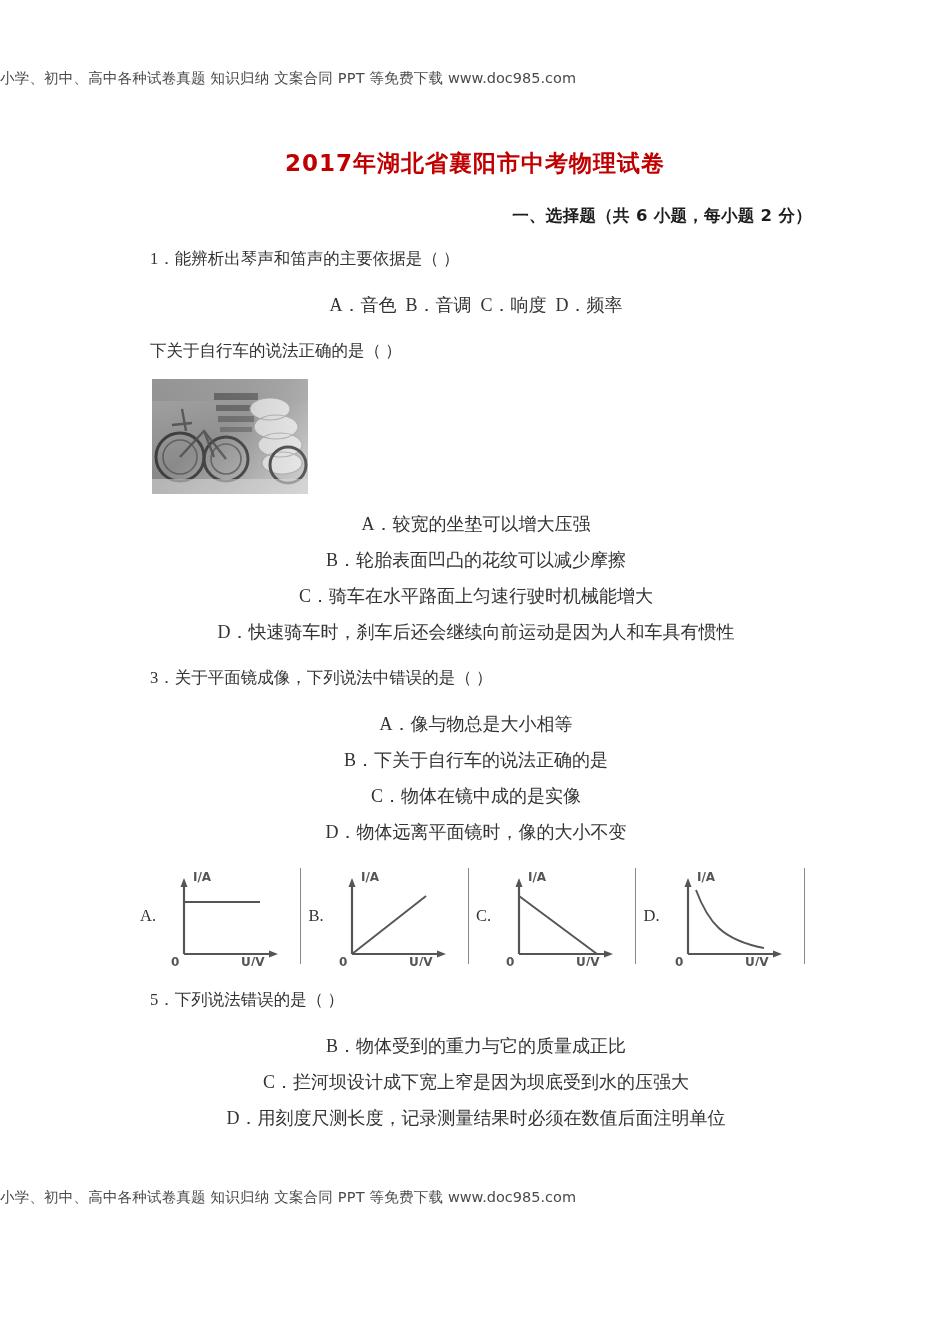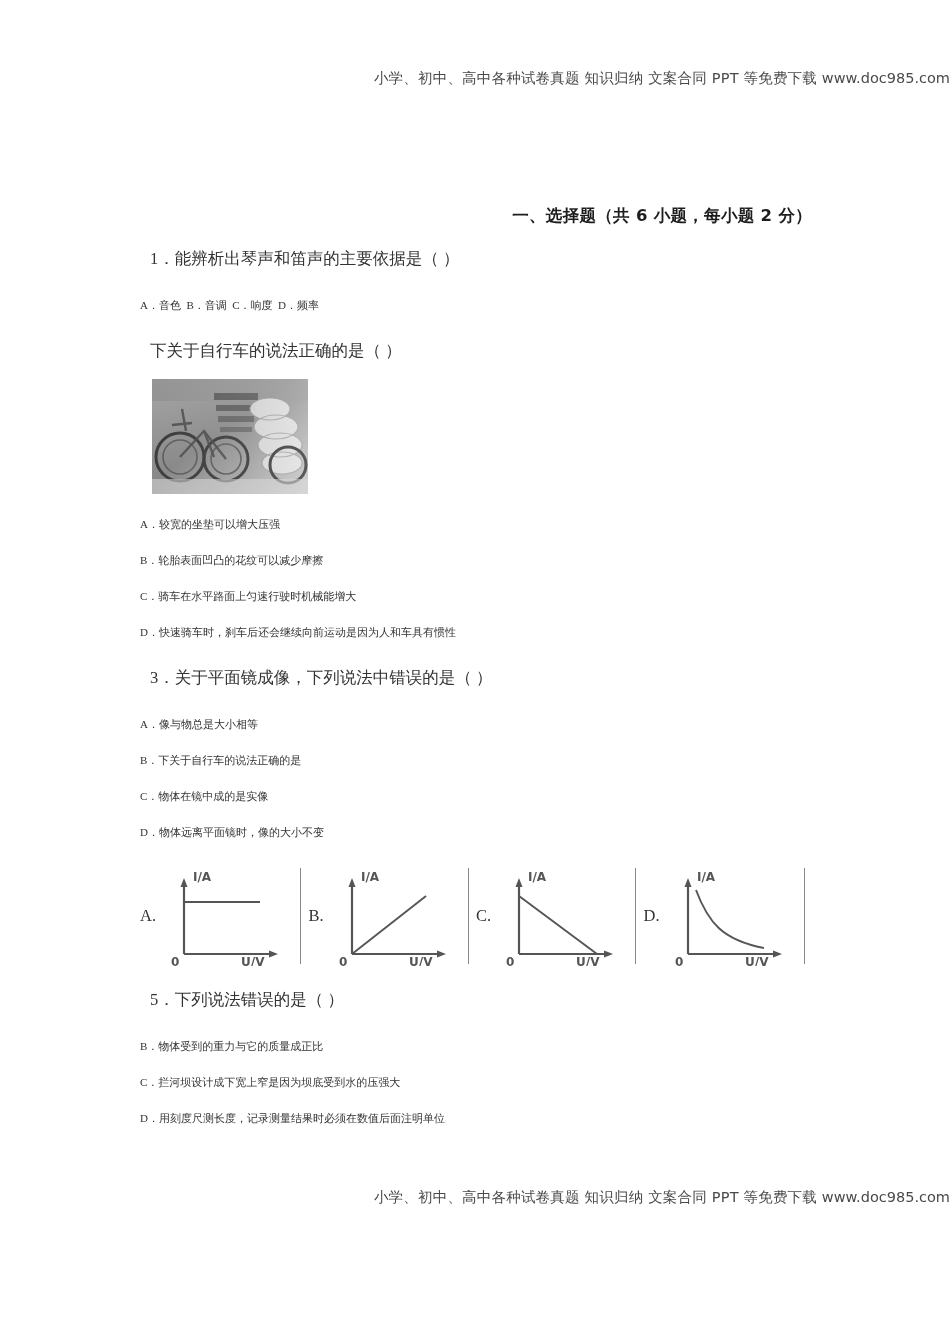--- a/index.html
+++ b/index.html
@@ -18,21 +18,21 @@
     margin: 0 auto;
     background: #ffffff;
     overflow: hidden;
   }
 
   
   .watermark {
     position: absolute;
     left: 0;
     width: 950px;
-    text-align: right;
+    text-align: left;
     font-family: "DejaVu Sans", "Liberation Sans", sans-serif;
     font-size: 14.5px;
     color: #4a4a4a;
     letter-spacing: 0.2px;
     white-space: nowrap;
   }
   .watermark .url {
     font-family: "DejaVu Sans", "Liberation Sans", sans-serif;
     letter-spacing: 0;
   }
@@ -72,25 +72,26 @@
   }
 
   .q-stem {
     font-size: 16.5px;
     line-height: 36px;
     margin: 10px;
     color: #333333;
     text-align: justify;
   }
   .q-option {
-    font-size: 11px;
+    font-size: 18px;
     line-height: 36px;
     margin: 0;
     color: #333333;
     white-space: pre;
+    text-align: center;
   }
   .q-block { margin-bottom: 0; }
   .q-block + .q-block { margin-top: 4px; }
 
   
   .photo-wrap {
     margin: 10px 0 12px 12px;
     width: 156px;
     height: 115px;
   }
@@ -135,20 +136,21 @@
 </head>
 <body>
 
 <div class="page">
 
   <div class="watermark watermark-top">
     <span>小学、初中、高中各种试卷真题 知识归纳 文案合同 PPT 等免费下载</span>
     <span class="url">www.doc985.com</span>
   </div>
 
+  <div class="doc-title">2017年湖北省襄阳市中考物理试卷</div>
 
   <div class="content">
 
     <p class="section-heading">一、选择题（共 6 小题，每小题 2 分）</p>
 
     <div class="q-block">
       <p class="q-stem">1．能辨析出琴声和笛声的主要依据是（        ）</p>
       <p class="q-option opt-inline">A．音色  B．音调  C．响度  D．频率</p>
     </div>
 

